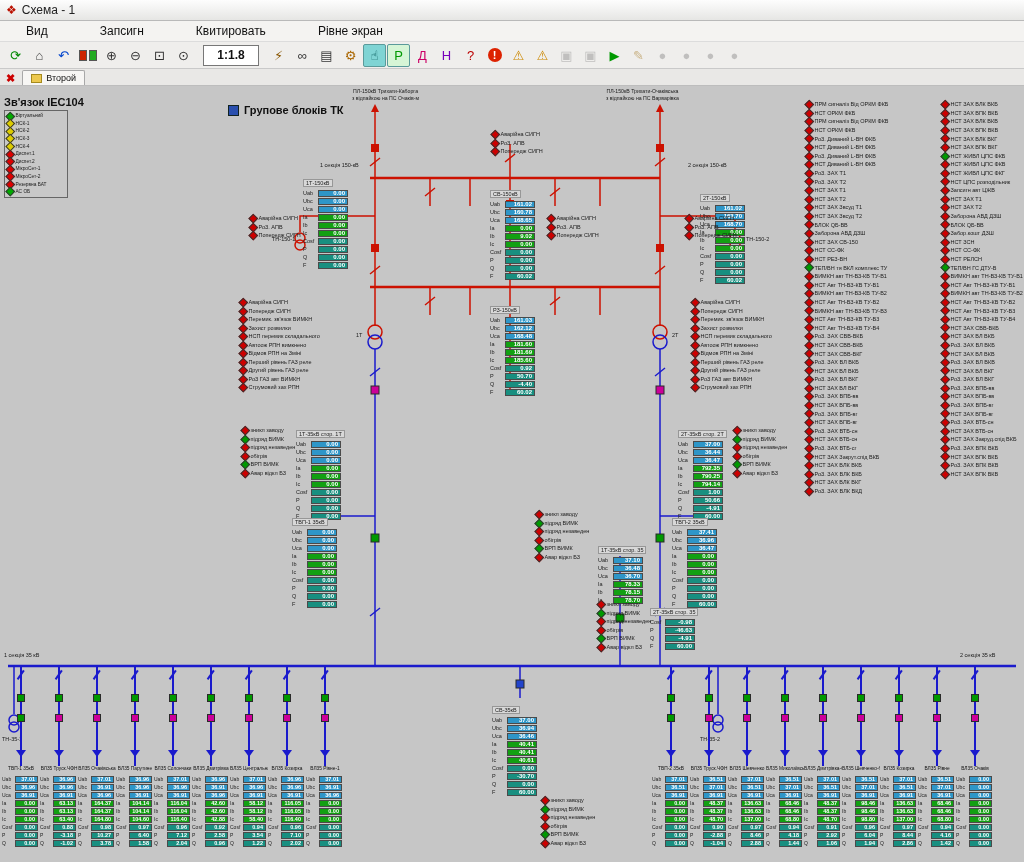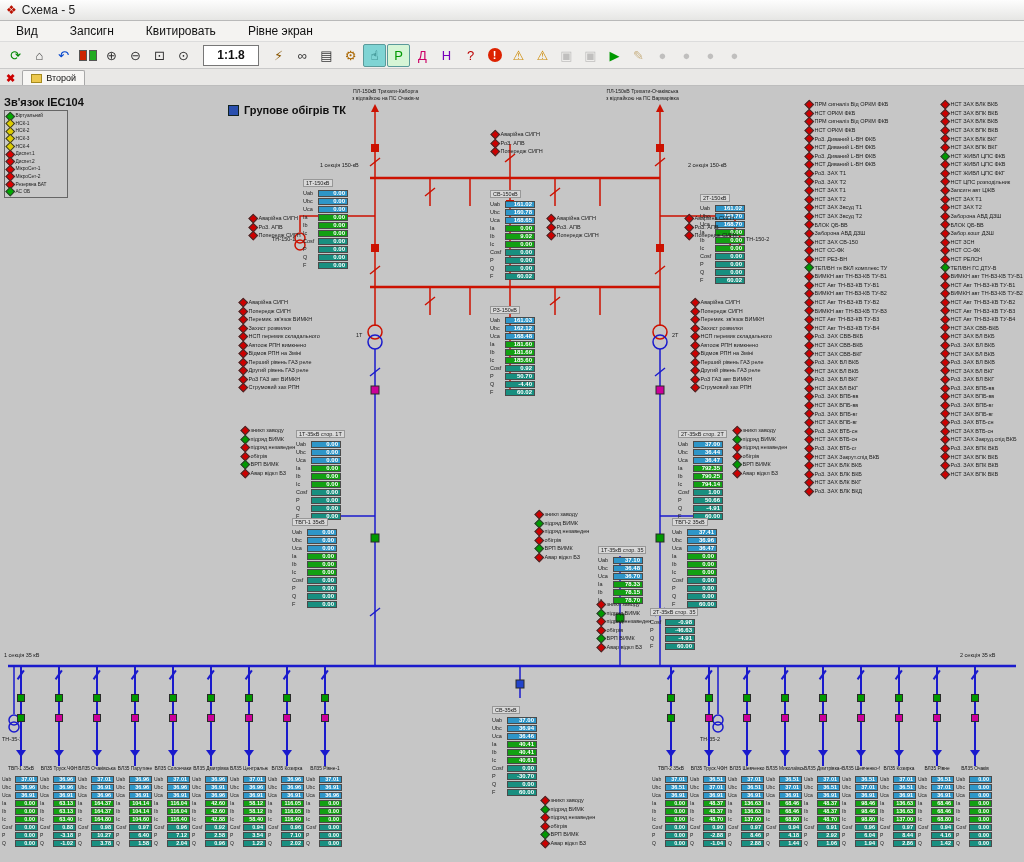--- a/index.html
+++ b/index.html
@@ -5,21 +5,21 @@
   html,body{margin:0;padding:0;width:1024px;height:862px;overflow:hidden;
     font-family:"Liberation Sans","DejaVu Sans",sans-serif;background:#c6c6c6;}
   .win{width:1024px;height:862px;display:flex;flex-direction:column;}
   
   .titlebar{height:20px;background:linear-gradient(#fdfdfd,#e6e6e4);border-bottom:1px solid #b9b9b9;
     display:flex;align-items:center;gap:5px;padding:0 6px;font-size:12px;color:#222;flex:none;}
   .app-icon{color:#bb1100;font-size:12px;line-height:1;}
   
   .menubar{height:20px;background:#f4f3f1;display:flex;align-items:center;font-size:12px;
     border-bottom:1px solid #dcdcdc;flex:none;color:#111;}
-  .menu-item{padding:2px 16px;cursor:default;text-align:center;}
+  .menu-item{padding:2px 26px;cursor:default;text-align:center;}
   
   .toolbar{height:26px;background:#efeeec;display:flex;align-items:center;gap:2px;padding:0 4px;
     border-bottom:1px solid #c9c9c9;flex:none;}
   .combo{width:188px;height:19px;border:1px solid #8a8a8a;background:#fff;display:flex;align-items:center;
     justify-content:space-between;font-size:11px;padding:0 4px;margin-right:6px;color:#111;}
   .combo-arrow{font-size:8px;color:#333;background:#e6e6e6;border-left:1px solid #aaa;padding:2px 3px;margin-right:-4px;height:100%;display:flex;align-items:center;}
   .tbgroup{display:flex;align-items:center;gap:1px;}
   .tbtn{width:21px;height:21px;display:flex;align-items:center;justify-content:center;font-size:13px;
     border:1px solid transparent;border-radius:2px;cursor:default;}
   .tbtn.pressed{border:1px solid #5a9a9a;background:#bfe3e3;}
@@ -82,21 +82,21 @@
   .fpanel .pk{width:13px;font-size:5px;}
   .fpanel .pv{width:23px;font-size:5.5px;}
 </style>
 </head>
 <body>
 
 <div class="win">
 
   <div class="titlebar">
     <span class="app-icon">❖</span>
-    <span>Схема - 5</span>
+    <span>Схема - 1</span>
   </div>
 
   <div class="menubar" id="menubar">
       <div class="menu-item">Вид</div>
       <div class="menu-item">Запсигн</div>
       <div class="menu-item">Квитировать</div>
       <div class="menu-item">Рівне экран</div>
     </div>
 
   <div class="toolbar">
@@ -268,21 +268,21 @@
             <span class="atext">Резервна БАТ</span>
           </div>
           <div class="arow">
             <span class="dia" style="background: rgb(0, 170, 0);"></span>
             <span class="atext">АС ОБ</span>
           </div>
         </div>
       </div>
       <div class="gtitle" style="left: 228px; top: 18px;">
         <span class="gsq"></span>
-        <span>Групове обігрів ТК</span>
+        <span>Групове блоків ТК</span>
       </div>
       <div class="lbl" style="left: 320px; top: 76px;">1 секція 150-кВ</div>
       <div class="lbl" style="left: 688px; top: 76px;">2 секція 150-кВ</div>
       <div class="lbl" style="left: 272px; top: 150px;">ТН-150-1</div>
       <div class="lbl" style="left: 746px; top: 150px;">ТН-150-2</div>
       <div class="lbl" style="left: 356px; top: 246px;">1Т</div>
       <div class="lbl" style="left: 672px; top: 246px;">2Т</div>
       <div class="lbl" style="left: 4px; top: 566px;">1 секція 35 кВ</div>
       <div class="lbl" style="left: 960px; top: 566px;">2 секція 35 кВ</div>
       <div class="lbl" style="left: 2px; top: 650px;">ТН-35-1</div>

